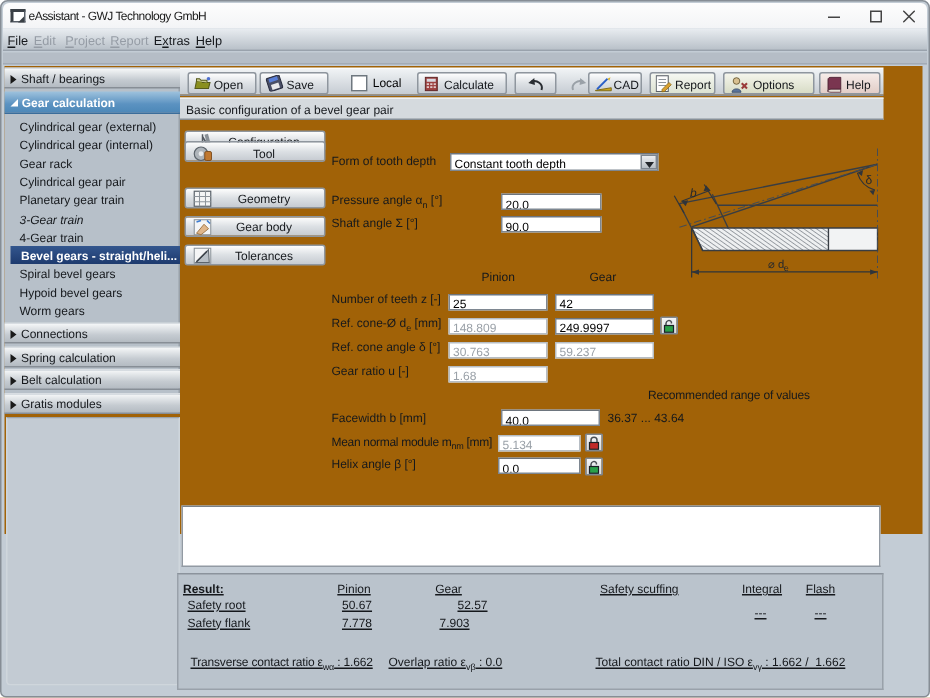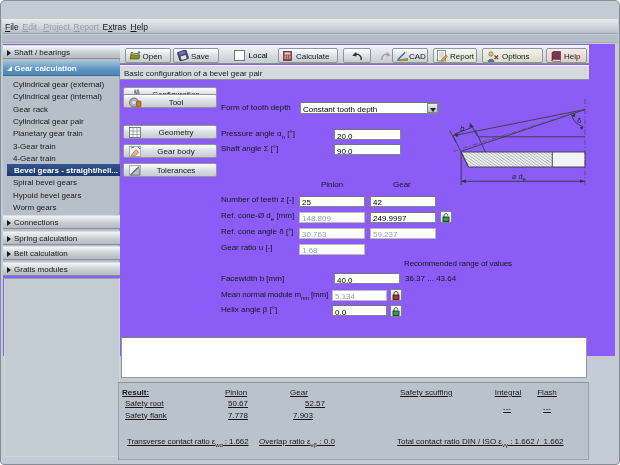--- a/index.html
+++ b/index.html
@@ -6,21 +6,21 @@
 *{box-sizing:border-box;font-family:"Liberation Sans",sans-serif;-webkit-font-smoothing:antialiased;}
 #win{position:absolute;left:0;top:0;width:620px;height:465px;border:1px solid #868d95;border-radius:5px 5px 4px 4px;background:#c3ccd5;overflow:hidden;}
 #titlebar{position:absolute;left:1px;top:1px;width:616px;height:17px;background:linear-gradient(#fdfdfd,#f3f4f6);border-radius:4px 4px 0 0;}
 #title{position:absolute;left:17px;top:4px;font-size:8px;letter-spacing:-0.35px;color:#1a1a1a;}
 #appicon{position:absolute;left:5px;top:4px;width:10px;height:9px;background:#fff;border:1px solid #565d66;border-top:2px solid #3a4046;border-left:2px solid #3a4046;}
 
 #menubar{position:absolute;left:1px;top:18px;width:616px;height:15px;background:linear-gradient(#e9edf1,#b9c1c9);border-bottom:1px solid #99a2ac;}
 .menu{position:absolute;top:3px;font-size:8.5px;color:#15181c;}
 .menu.dis{color:#959ca5;}
 #strip{position:absolute;left:1px;top:34px;width:616px;height:8px;background:#b5bdc6;border-bottom:1px solid #a3abb5;}
-#mainbg{position:absolute;left:2px;top:43px;width:612px;height:312px;background:#8b5cf6;}
+#mainbg{position:absolute;left:2px;top:43px;width:612px;height:312px;background:#a16207;}
 
 #nav{position:absolute;left:0px;top:1px;width:117px;height:231px;background:#b7c0c9;border-right:1px solid #98a0a8;}
 .nhead{position:absolute;left:0;width:117px;height:14px;background:linear-gradient(#f4f6f7,#c5cbd1 60%,#b4bbc2);border-bottom:1px solid #878e96;border-top:1px solid #d8dde2;}
 .nhead .tri{position:absolute;left:4px;top:4px;width:0;height:0;border-left:4px solid #1a1a1a;border-top:3px solid transparent;border-bottom:3px solid transparent;}
 .nhead .t{position:absolute;left:11px;top:2px;font-size:8px;color:#15181c;}
 #ghead{position:absolute;left:0;top:16px;width:117px;height:15px;background:linear-gradient(#9ec2dd,#5b92c1 60%,#4d88b8);border-bottom:1px solid #3a6d9b;}
 #ghead .t{position:absolute;left:11.5px;top:3px;font-size:8px;font-weight:bold;color:#fff;}
 #ghead .tri{position:absolute;left:4px;top:5px;width:0;height:0;border-bottom:5px solid #fff;border-left:5px solid transparent;}
 .nitem{position:absolute;left:0;width:117px;height:12.3px;font-size:8px;color:#15181c;padding:2px 0 0 10px;}
 #nsel{position:absolute;left:4px;top:119px;width:113px;height:12.3px;background:linear-gradient(#33568e,#1d3a6e);color:#fff;font-weight:bold;font-size:8px;padding:2px 0 0 7px;}
@@ -45,20 +45,31 @@
 
 #msgbox{position:absolute;left:118px;top:292.5px;width:466px;height:41px;background:#fff;border:1px solid #929aa3;border-top-color:#79828b;}
 
 #results{position:absolute;left:115px;top:338px;width:471px;height:78px;background:#bac3cc;border:1px solid #99a1aa;border-top-color:#8b939c;}
 .r{position:absolute;font-size:8px;color:#15181c;white-space:nowrap;text-decoration:underline;}
 .rc{transform:translateX(-50%);}
 </style>
 </head>
 <body>
 <div id="win">
+  <div id="titlebar">
+    <div id="appicon">
+        <div style="position:absolute;left:3px;top:2.5px;width:0;height:0;border-left:4px solid transparent;border-bottom:4px solid #3a4046;"></div>
+      </div>
+    <div id="title">eAssistant - GWJ Technology GmbH</div>
+    <div style="position:absolute;left:550px;top:9px;width:8px;height:1px;background:#444;"></div>
+    <div style="position:absolute;left:578px;top:5px;width:8px;height:8px;border:1px solid #444;"></div>
+    <svg style="position:absolute;left:600px;top:5px;" width="8" height="8">
+        <path d="M0,0 L8,8 M8,0 L0,8" stroke="#444" stroke-width="1"></path>
+      </svg>
+  </div>
   <div id="menubar">
     <div class="menu" style="left:3px;"><u>F</u>ile</div>
     <div class="menu dis" style="left:20.5px;"><u>E</u>dit</div>
     <div class="menu dis" style="left:41.5px;"><u>P</u>roject</div>
     <div class="menu dis" style="left:71.5px;"><u>R</u>eport</div>
     <div class="menu" style="left:100.5px;">E<u>x</u>tras</div>
     <div class="menu" style="left:128.5px;"><u>H</u>elp</div>
   </div>
   <div id="strip"></div>
   <div id="mainbg">
@@ -69,21 +80,21 @@
         </div>
       <div id="ghead">
           <div class="tri"></div>
           <div class="t">Gear calculation</div>
         </div>
       <div class="nitem" style="top:33px;">Cylindrical gear (external)</div>
       <div class="nitem" style="top:45.3px;">Cylindrical gear (internal)</div>
       <div class="nitem" style="top:57.6px;">Gear rack</div>
       <div class="nitem" style="top:69.9px;">Cylindrical gear pair</div>
       <div class="nitem" style="top:82.2px;">Planetary gear train</div>
-      <div class="nitem" style="top:94.5px;">3-Gear train</div>
+      <div class="nitem" style="top:94.5px;font-style:italic;">3-Gear train</div>
       <div class="nitem" style="top:106.8px;">4-Gear train</div>
       <div id="nsel">Bevel gears - straight/heli...</div>
       <div class="nitem" style="top:131.4px;">Spiral bevel gears</div>
       <div class="nitem" style="top:143.7px;">Hypoid bevel gears</div>
       <div class="nitem" style="top:156px;">Worm gears</div>
       <div class="nhead" style="top:170px;">
           <div class="tri"></div>
           <div class="t">Connections</div>
         </div>
       <div class="nhead" style="top:185.5px;">
@@ -256,21 +267,21 @@
         </svg>
       </div>
 
     <div class="lbl" style="left:218px;top:183px;">Ref. cone angle δ [°]</div>
     <div class="fld dis" style="left:296px;top:183.5px;width:66px;">30.763</div>
     <div class="fld dis" style="left:367px;top:183.5px;width:66px;">59.237</div>
 
     <div class="lbl" style="left:218px;top:199px;">Gear ratio u [-]</div>
     <div class="fld dis" style="left:296px;top:199.5px;width:66px;">1.68</div>
 
-    <div class="lbl" style="left:388px;top:214.5px;letter-spacing:-0.12px;padding-left:13px;">Recommended range of values</div>
+    <div class="lbl" style="left:416px;top:214.5px;letter-spacing:-0.12px;padding-left:13px;">Recommended range of values</div>
 
     <div class="lbl" style="left:218px;top:229.5px;">Facewidth b [mm]</div>
     <div class="fld" style="left:331px;top:229px;width:66px;">40.0</div>
     <div class="lbl" style="left:402px;top:229.5px;">36.37 ... 43.64</div>
 
     <div class="lbl" style="left:218px;top:245.5px;letter-spacing:-0.2px;">Mean normal module m<sub>nm</sub> [mm]</div>
     <div class="fld dis" style="left:329px;top:245.5px;width:55px;">5.134</div>
     <div class="lock" style="left:387px;top:245px;">
         <svg width="10" height="10" style="position:absolute;left:0px;top:0px;">
           <path d="M3,5 L3,3.5 A2,2 0 0 1 7,3.5 M7,3.5 L7,5" fill="none" stroke="#4a4f55" stroke-width="1"></path>

